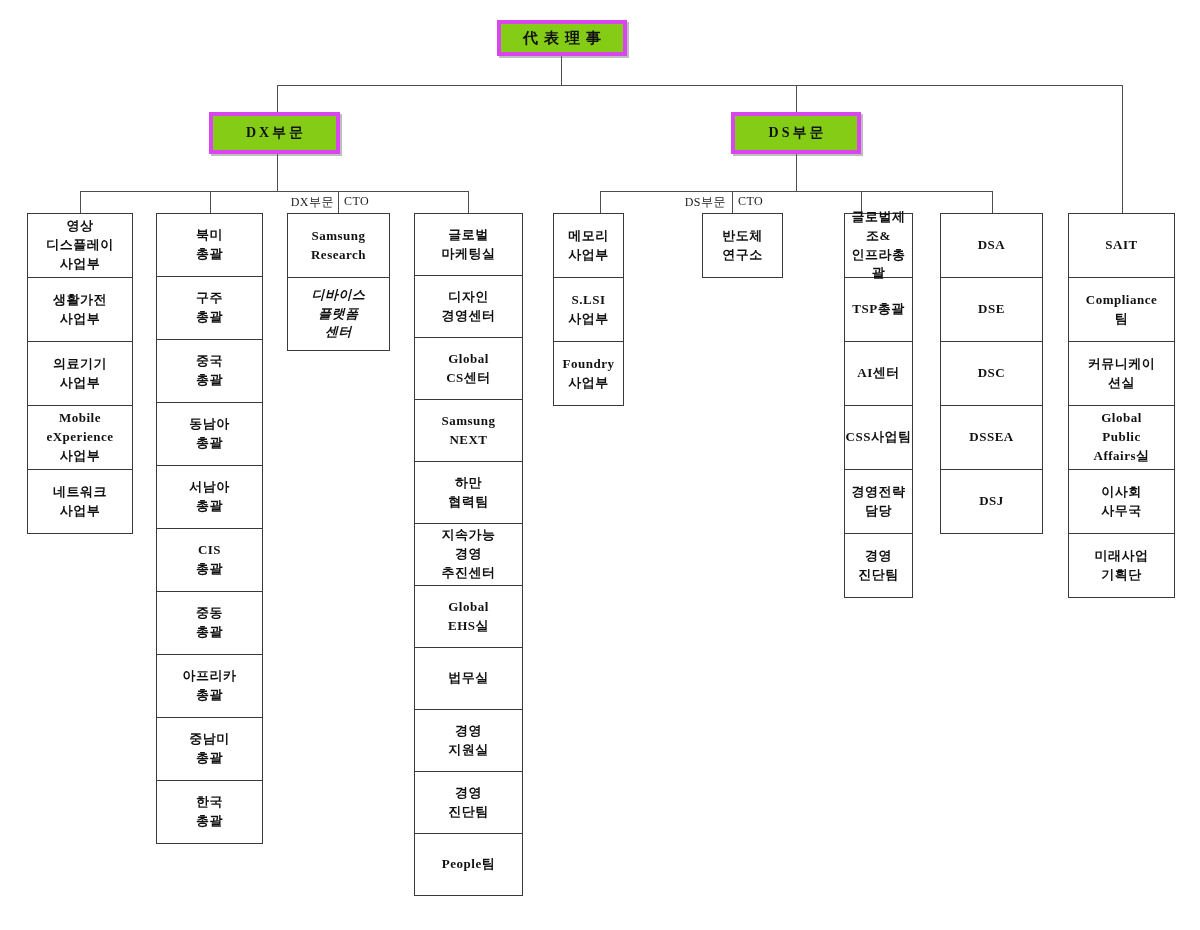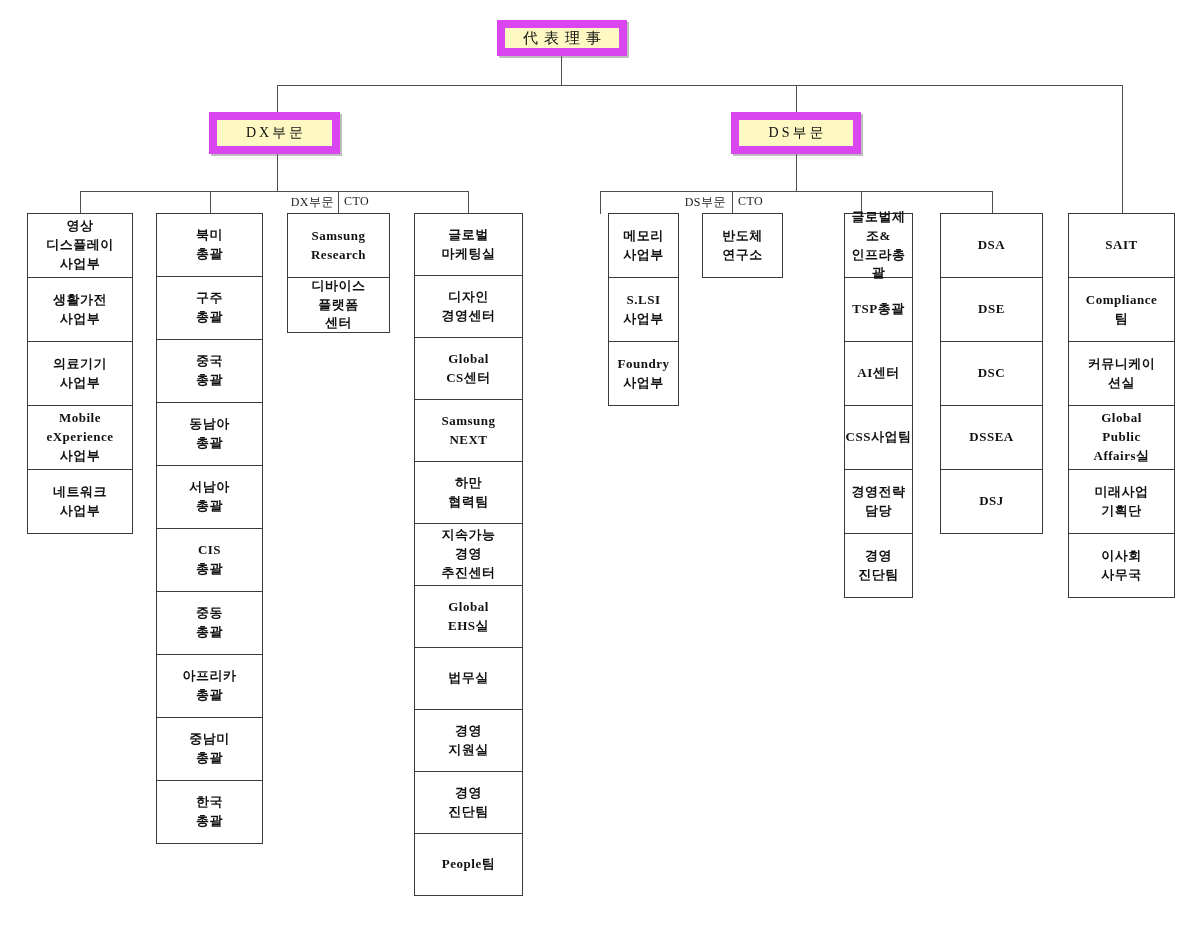--- a/index.html
+++ b/index.html
@@ -15,25 +15,25 @@
   * { box-sizing: border-box; }
 
   
   .vline, .hline { position: absolute; background: #4d4d4d; }
   .vline { width: 1px; }
   .hline { height: 1px; }
 
   
   .hdr-box {
     position: absolute;
-    background: #fef9c3;
-    border: 8px solid #d946ef;
+    background: #84cc16;
+    border: 4px solid #d946ef;
     box-shadow: 2px 2px 0 rgba(110,110,110,0.45);
     display: flex; align-items: center; justify-content: center;
-    font-weight: normal; text-align: center;
+    font-weight: bold; text-align: center;
   }
   .root-box  { font-size: 15px; letter-spacing: 6px; padding-left: 6px; }
   .div-box   { font-size: 14px; letter-spacing: 3px; padding-left: 3px; }
 
   
   .col { position: absolute; top: 213px; }
   .box {
     border: 1px solid #3a3a3a;
     background: #ffffff;
     display: flex; align-items: center; justify-content: center;
@@ -41,21 +41,21 @@
     white-space: pre-line;
     font-weight: bold;
     font-size: 13px;
     line-height: 1.45;
     letter-spacing: 0.5px;
     height: 65px;
   }
   .box + .box { margin-top: -1px; }
   .col-h64 .box { height: 64px; }
   .col-h63 .box { height: 63px; }
-  .box.tall74 { height: 56px; }
+  .box.tall74 { height: 74px; font-style: italic; }
 
   
   .cto-label {
     position: absolute;
     top: 194px;
     font-size: 12px;
     font-weight: normal;
     color: #1a1a1a;
     letter-spacing: 0.5px;
     white-space: nowrap;
@@ -161,21 +161,21 @@
     <div class="box">Global
 EHS실</div>
     <div class="box">법무실</div>
     <div class="box">경영
 지원실</div>
     <div class="box">경영
 진단팀</div>
     <div class="box">People팀</div>
   </div>
 
-  <div class="col" style="left:572px; width:107px;padding-left:36px;">
+  <div class="col" style="left:517px; width:107px;padding-left:36px;">
     <div class="box">메모리
 사업부</div>
     <div class="box">S.LSI
 사업부</div>
     <div class="box">Foundry
 사업부</div>
   </div>
 
   <div class="col" style="left:678px; width:105px;padding-left:24px;">
     <div class="box">반도체
@@ -204,19 +204,19 @@
 
   <div class="col" style="left:1068px; width:107px;">
     <div class="box">SAIT</div>
     <div class="box">Compliance
 팀</div>
     <div class="box">커뮤니케이
 션실</div>
     <div class="box">Global
 Public
 Affairs실</div>
+    <div class="box">이사회
+사무국</div>
     <div class="box">미래사업
 기획단</div>
-    <div class="box">이사회
-사무국</div>
   </div>
 
 </div>
 
 </body></html>

